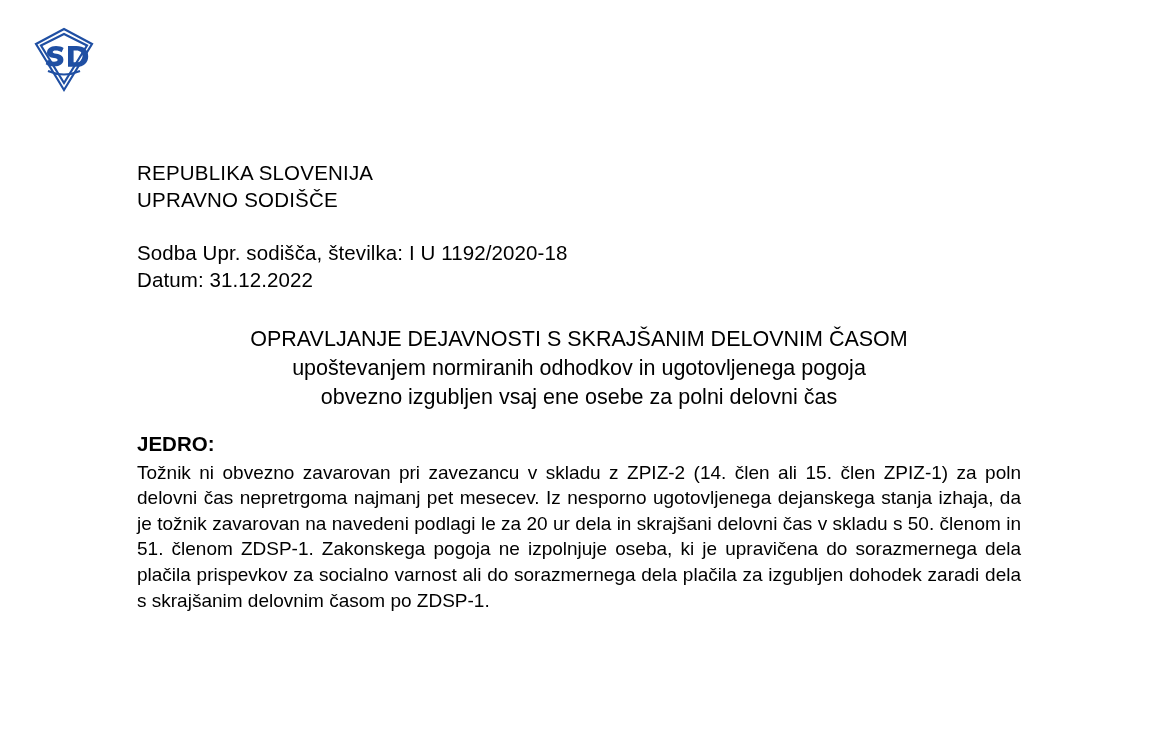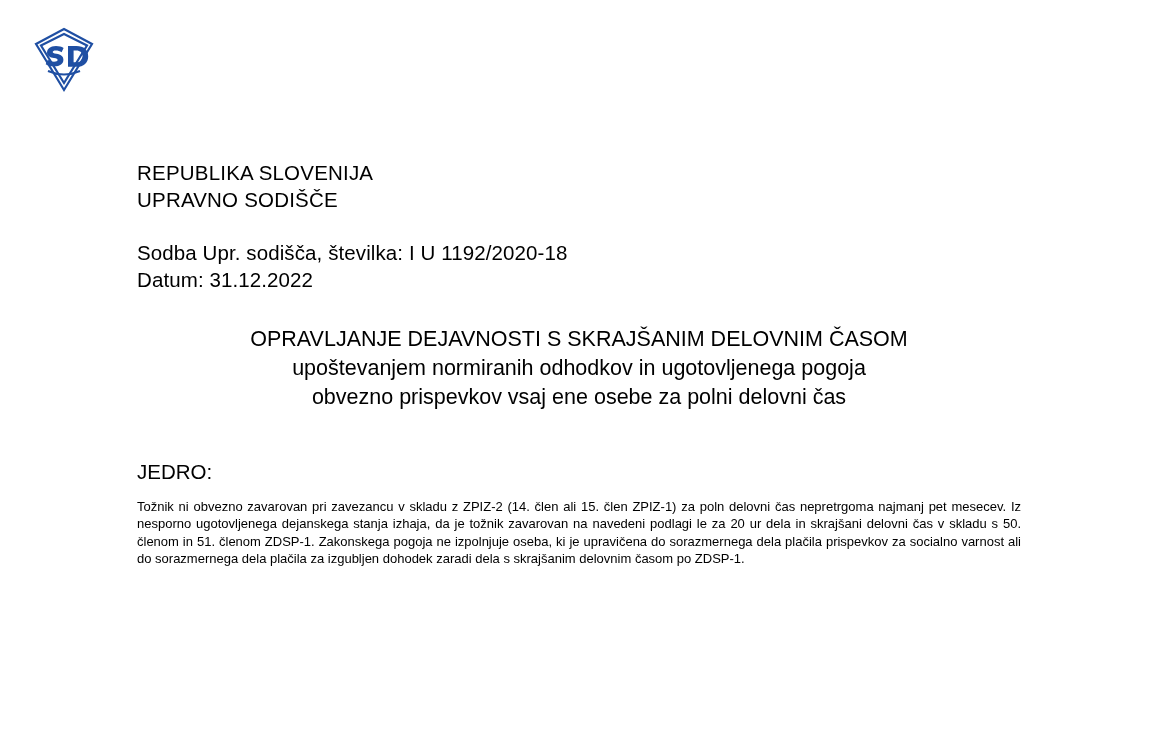--- a/index.html
+++ b/index.html
@@ -59,29 +59,29 @@
   .doc-title {
     margin-top: 32px;
     text-align: center;
     font-weight: normal;
     font-size: 21.5px;
     line-height: 1.33;
   }
   .doc-title .line { display: block; }
 
   .section-label {
-    margin-top: 48px;
-    font-weight: normal;
+    margin-top: 20px;
+    font-weight: bold;
     font-size: 20.5px;
     line-height: 1.3;
   }
 
   .body-text {
-    margin-top: 12px;
-    font-size: 13px;
+    margin-top: 2px;
+    font-size: 19px;
     line-height: 1.345;
     text-align: justify;
     text-justify: inter-word;
     hyphens: none;
   }
 </style>
 </head>
 <body>
 
 <div class="page">
@@ -106,21 +106,21 @@
 UPRAVNO SODIŠČE</div>
 
     <div class="case-block">
       <div>Sodba Upr. sodišča, številka: I U 1192/2020-18</div>
       <div>Datum: 31.12.2022</div>
     </div>
 
     <div class="doc-title">
       <span class="line">OPRAVLJANJE DEJAVNOSTI S SKRAJŠANIM DELOVNIM ČASOM</span>
       <span class="line">upoštevanjem normiranih odhodkov in ugotovljenega pogoja</span>
-      <span class="line">obvezno prispevkov vsaj ene osebe za polni delovni čas</span>
+      <span class="line">obvezno izgubljen vsaj ene osebe za polni delovni čas</span>
     </div>
 
     <div class="section-label">JEDRO:</div>
 
     <div class="body-text">Tožnik ni obvezno zavarovan pri zavezancu v skladu z ZPIZ-2 (14. člen ali 15. člen ZPIZ-1) za poln delovni čas nepretrgoma najmanj pet mesecev. Iz nesporno ugotovljenega dejanskega stanja izhaja, da je tožnik zavarovan na navedeni podlagi le za 20 ur dela in skrajšani delovni čas v skladu s 50. členom in 51. členom ZDSP-1. Zakonskega pogoja ne izpolnjuje oseba, ki je upravičena do sorazmernega dela plačila prispevkov za socialno varnost ali do sorazmernega dela plačila za izgubljen dohodek zaradi dela s skrajšanim delovnim časom po ZDSP-1.</div>
 
   </div>
 </div>
 
 </body></html>

